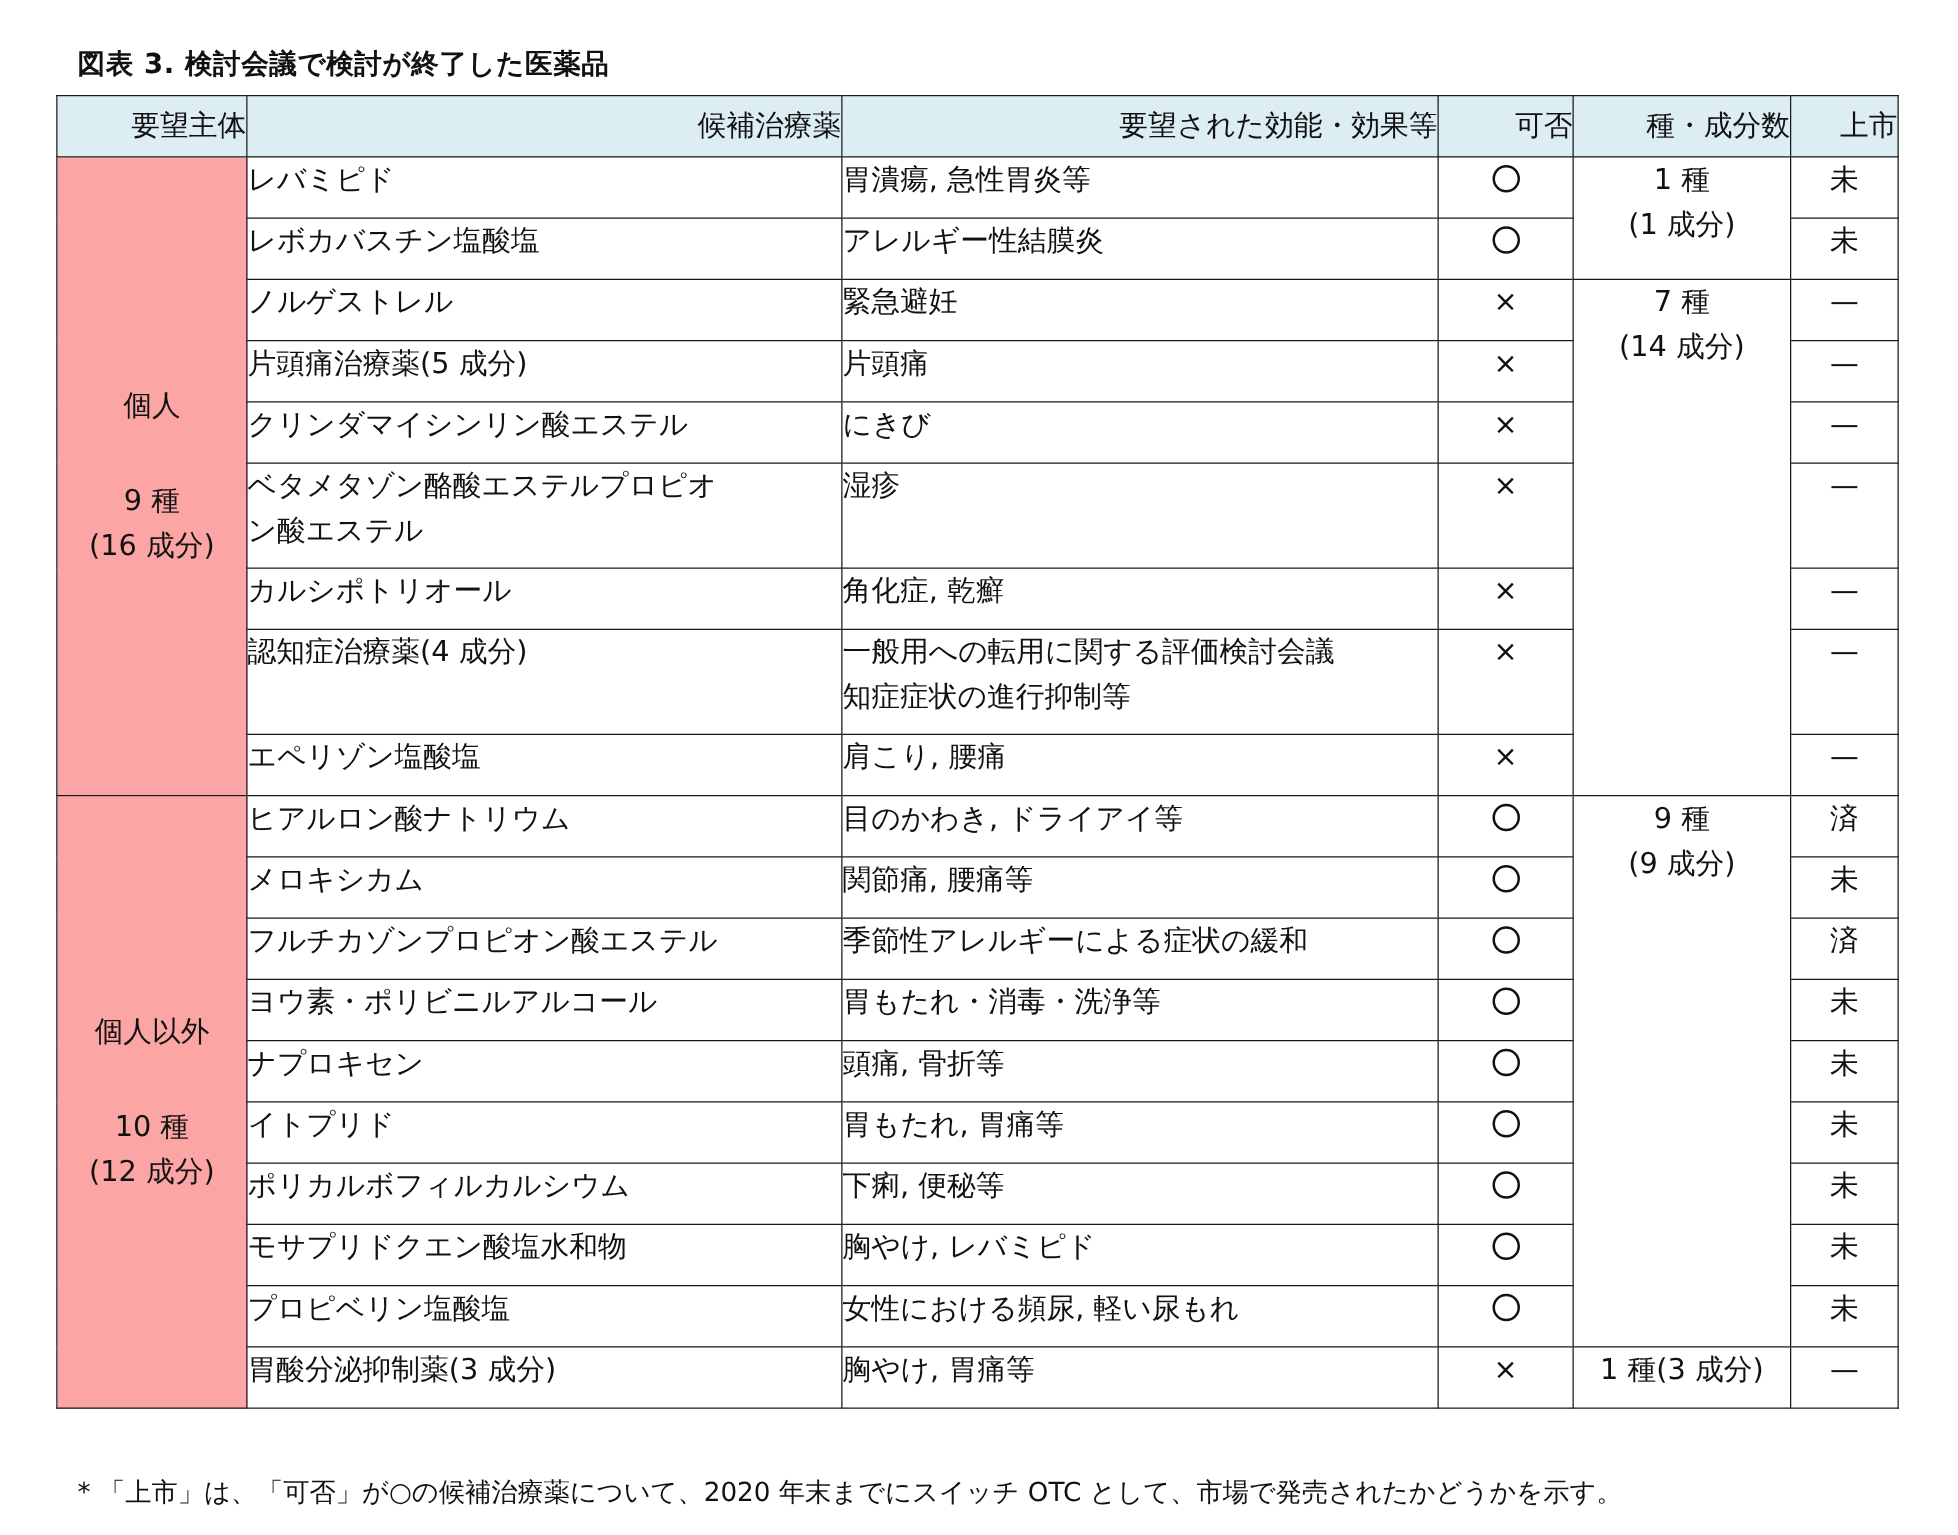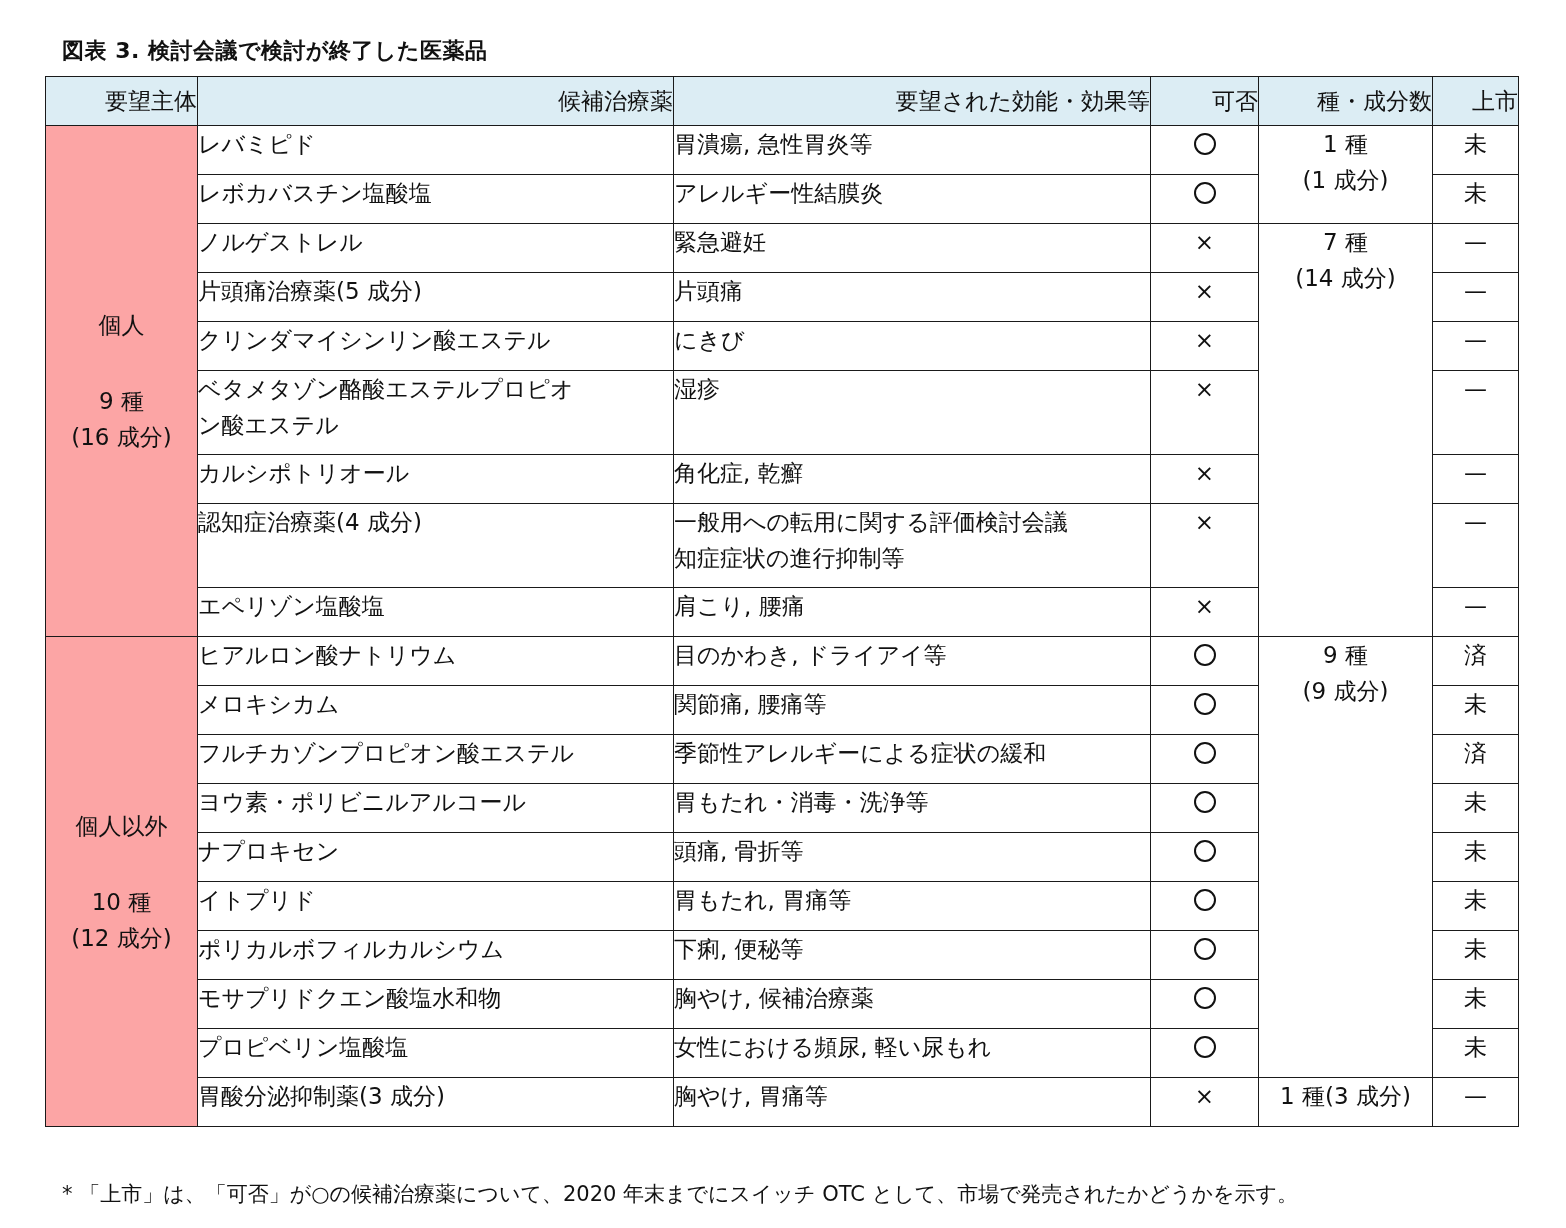--- a/index.html
+++ b/index.html
@@ -214,21 +214,21 @@
 
     <tr class="r1">
       <td class="drug">ポリカルボフィルカルシウム</td>
       <td class="effect">下痢, 便秘等</td>
       <td class="ok"><span class="circle"></span></td>
       <td class="market">未</td>
     </tr>
 
     <tr class="r1">
       <td class="drug">モサプリドクエン酸塩水和物</td>
-      <td class="effect">胸やけ, 候補治療薬</td>
+      <td class="effect">胸やけ, レバミピド</td>
       <td class="ok"><span class="circle"></span></td>
       <td class="market">未</td>
     </tr>
 
     <tr class="r1">
       <td class="drug">プロピベリン塩酸塩</td>
       <td class="effect">女性における頻尿, 軽い尿もれ</td>
       <td class="ok"><span class="circle"></span></td>
       <td class="market">未</td>
     </tr>

